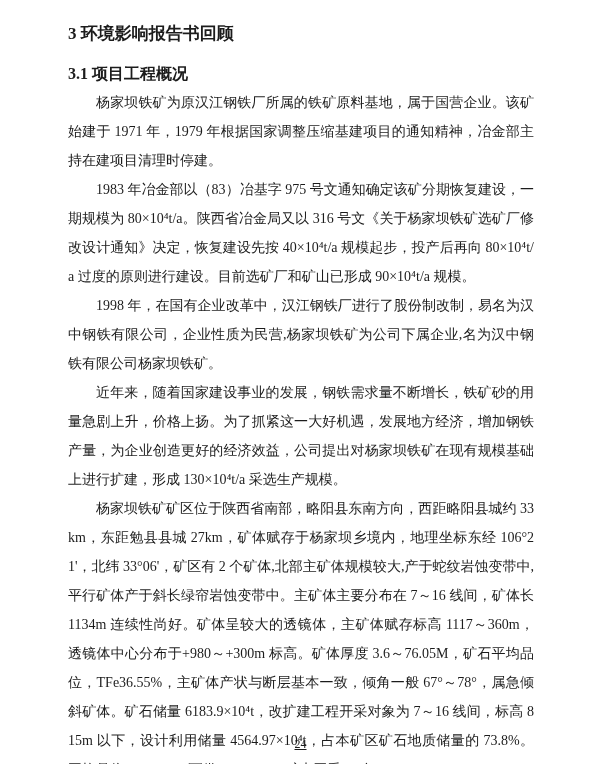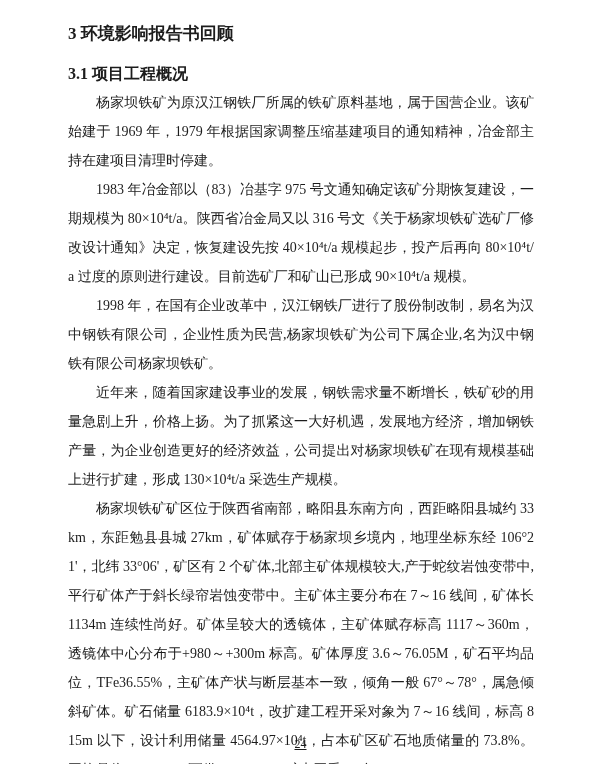--- a/index.html
+++ b/index.html
@@ -51,21 +51,21 @@
 </style>
 </head>
 <body>
 
 <div class="page">
 
   <div class="h1">3 环境影响报告书回顾</div>
 
   <div class="h2">3.1 项目工程概况</div>
 
-  <p class="body-p">杨家坝铁矿为原汉江钢铁厂所属的铁矿原料基地，属于国营企业。该矿始建于 1969 年，1979 年根据国家调整压缩基建项目的通知精神，冶金部主持在建项目清理时停建。</p>
+  <p class="body-p">杨家坝铁矿为原汉江钢铁厂所属的铁矿原料基地，属于国营企业。该矿始建于 1971 年，1979 年根据国家调整压缩基建项目的通知精神，冶金部主持在建项目清理时停建。</p>
 
   <p class="body-p">1983 年冶金部以（83）冶基字 975 号文通知确定该矿分期恢复建设，一期规模为 80×10⁴t/a。陕西省冶金局又以 316 号文《关于杨家坝铁矿选矿厂修改设计通知》决定，恢复建设先按 40×10⁴t/a 规模起步，投产后再向 80×10⁴t/a 过度的原则进行建设。目前选矿厂和矿山已形成 90×10⁴t/a 规模。</p>
 
   <p class="body-p">1998 年，在国有企业改革中，汉江钢铁厂进行了股份制改制，易名为汉中钢铁有限公司，企业性质为民营,杨家坝铁矿为公司下属企业,名为汉中钢铁有限公司杨家坝铁矿。</p>
 
   <p class="body-p">近年来，随着国家建设事业的发展，钢铁需求量不断增长，铁矿砂的用量急剧上升，价格上扬。为了抓紧这一大好机遇，发展地方经济，增加钢铁产量，为企业创造更好的经济效益，公司提出对杨家坝铁矿在现有规模基础上进行扩建，形成 130×10⁴t/a 采选生产规模。</p>
 
   <p class="body-p">杨家坝铁矿矿区位于陕西省南部，略阳县东南方向，西距略阳县城约 33km，东距勉县县城 27km，矿体赋存于杨家坝乡境内，地理坐标东经 106°21'，北纬 33°06'，矿区有 2 个矿体,北部主矿体规模较大,产于蛇纹岩蚀变带中,平行矿体产于斜长绿帘岩蚀变带中。主矿体主要分布在 7～16 线间，矿体长 1134m 连续性尚好。矿体呈较大的透镜体，主矿体赋存标高 1117～360m，透镜体中心分布于+980～+300m 标高。矿体厚度 3.6～76.05M，矿石平均品位，TFe36.55%，主矿体产状与断层基本一致，倾角一般 67°～78°，属急倾斜矿体。矿石储量 6183.9×10⁴t，改扩建工程开采对象为 7～16 线间，标高 815m 以下，设计利用储量 4564.97×10⁴t，占本矿区矿石地质储量的 73.8%。平均品位 34.65%t，可供 130×10⁴t/a 矿山开采 35 年。</p>
 
   <div class="page-number">24</div>

